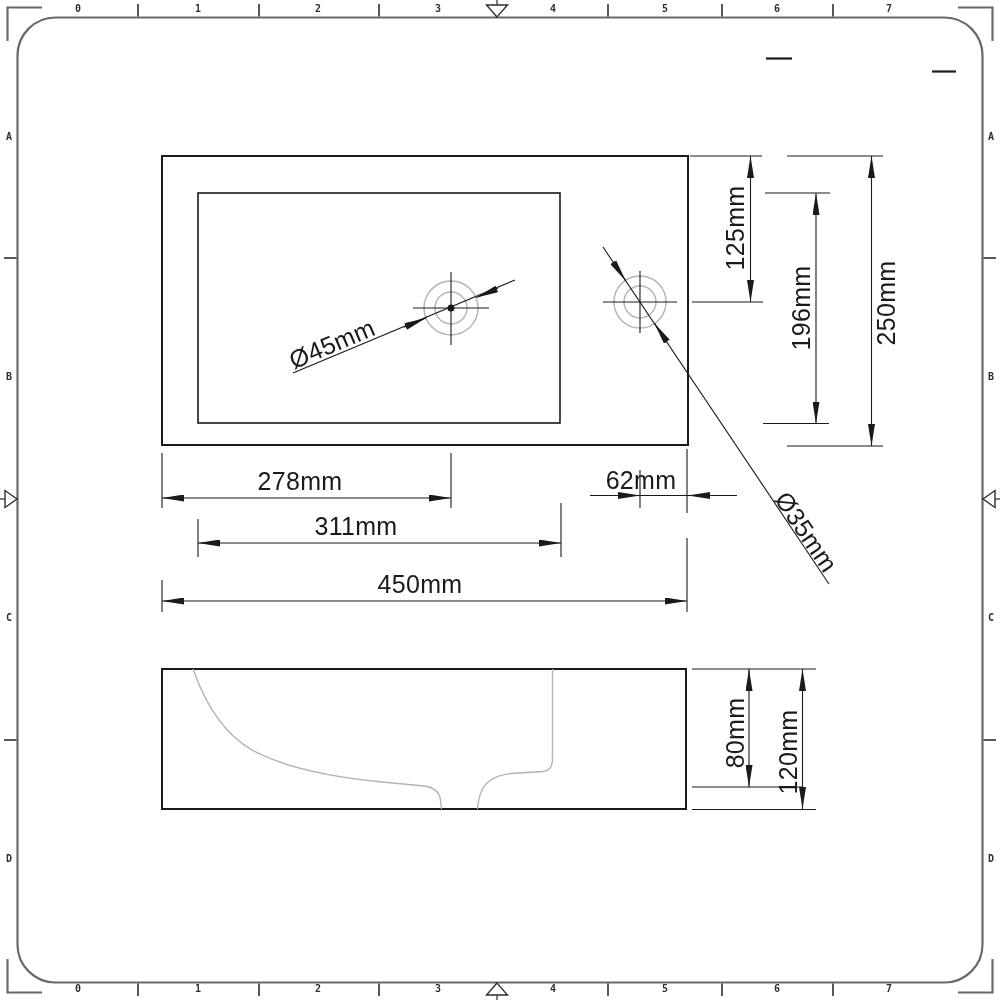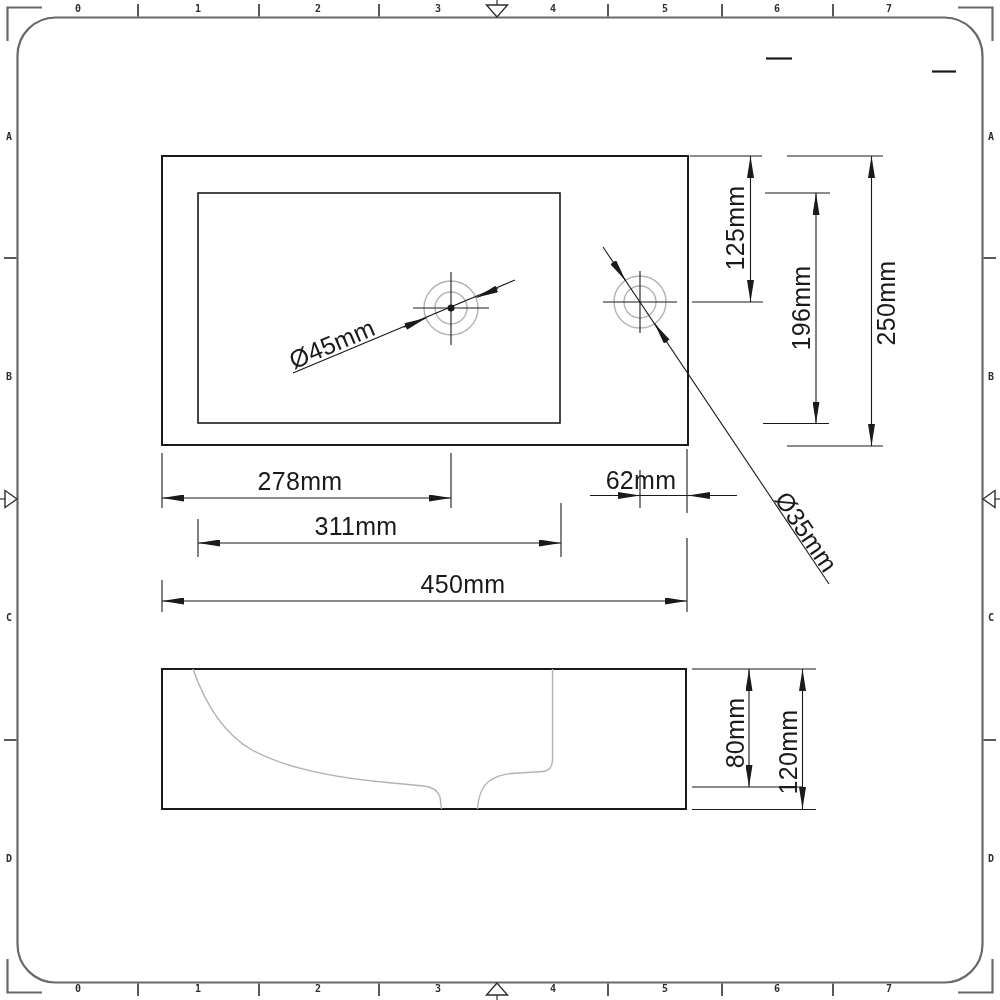--- a/index.html
+++ b/index.html
@@ -222,21 +222,21 @@
 <div class="lbl ruler-num" style="left:9px;top:859px;">D</div>
 
 <div class="lbl ruler-num" style="left:991px;top:137px;">A</div>
 <div class="lbl ruler-num" style="left:991px;top:377px;">B</div>
 <div class="lbl ruler-num" style="left:991px;top:618px;">C</div>
 <div class="lbl ruler-num" style="left:991px;top:859px;">D</div>
 
 <div class="lbl dim" style="left:300px;top:481px;">278mm</div>
 <div class="lbl dim" style="left:641px;top:480px;text-align:right;">62mm</div>
 <div class="lbl dim" style="left:356px;top:526px;">311mm</div>
-<div class="lbl dim" style="left:420px;top:584px;margin-left:43px;">450mm</div>
+<div class="lbl dim" style="left:420px;top:584px;">450mm</div>
 <div class="lbl dim rot90" style="left:735px;top:228px;">125mm</div>
 <div class="lbl dim rot90" style="left:801px;top:308px;">196mm</div>
 <div class="lbl dim rot90" style="left:886px;top:303px;">250mm</div>
 <div class="lbl dim rotA" style="left:332px;top:344px;">Ø45mm</div>
 <div class="lbl dim rotB" style="left:806px;top:532px;">Ø35mm</div>
 <div class="lbl dim rot90" style="left:735px;top:733px;">80mm</div>
 <div class="lbl dim rot90" style="left:788px;top:752px;">120mm</div>
 
 </div>
 

